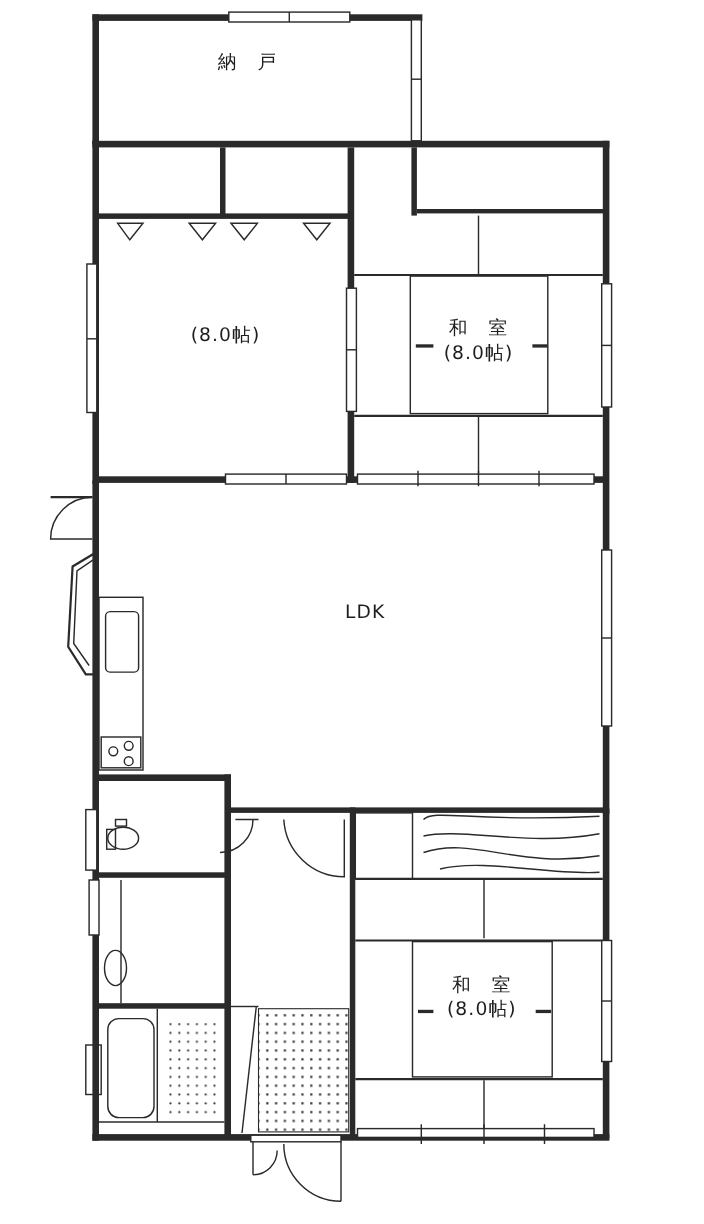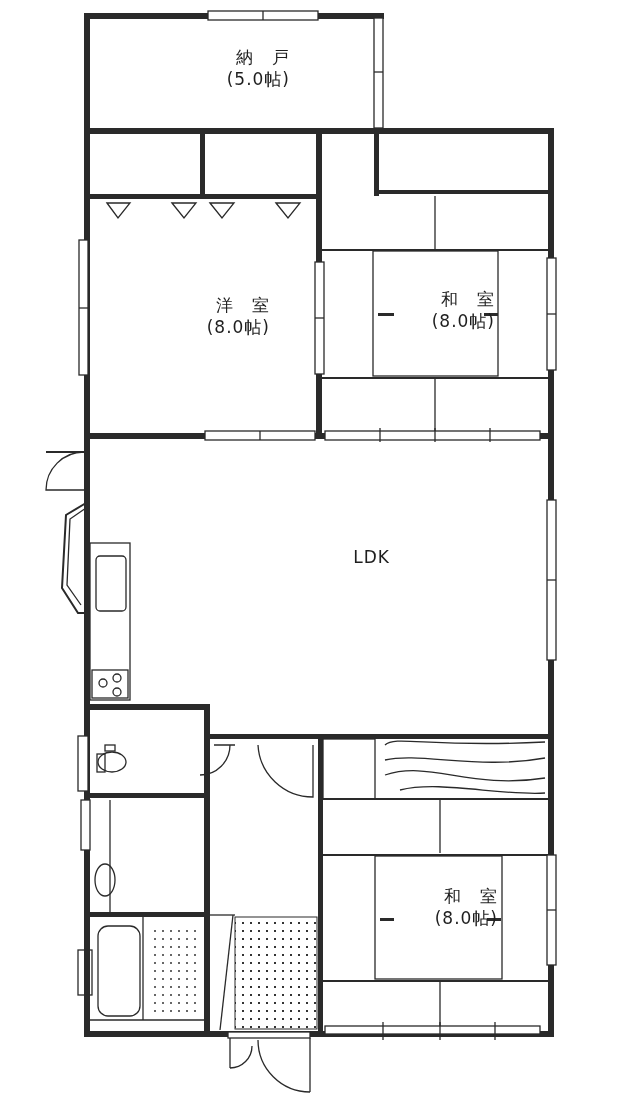--- a/index.html
+++ b/index.html
@@ -2,21 +2,21 @@
 <html><head>
 <meta charset="utf-8">
 <style>
   html,body{margin:0;padding:0;background:#fff;}
   body{width:640px;height:1113px;position:relative;overflow:hidden;font-family:"DejaVu Sans",sans-serif;}
   svg{position:absolute;left:0;top:0;}
   .w{fill:#2a2a2a;}
   .ln{stroke:#2a2a2a;stroke-width:2;fill:none;}
   .thin{stroke:#2a2a2a;stroke-width:1.3;fill:none;}
   .win{fill:#fff;stroke:#2a2a2a;stroke-width:1.3;}
-  .lbl{position:absolute;text-align:right;color:#1e1e1e;font-size:17px;line-height:22px;letter-spacing:1px;}
+  .lbl{position:absolute;text-align:center;color:#1e1e1e;font-size:17px;line-height:22px;letter-spacing:1px;}
   .lbl span{display:block;}
 </style>
 </head>
 <body>
 
 <svg width="640" height="1113" viewBox="0 0 640 1113">
 
   <g>
     <rect class="w" x="84" y="13" width="6" height="118"></rect>
     <rect class="w" x="84" y="13" width="300" height="6"></rect>
@@ -160,29 +160,27 @@
     <line class="thin" x1="383" y1="1022" x2="383" y2="1040"></line>
     <line class="thin" x1="440" y1="1022" x2="440" y2="1040"></line>
     <line class="thin" x1="495" y1="1022" x2="495" y2="1040"></line>
     <rect class="w" x="380" y="918" width="14" height="3"></rect>
     <rect class="w" x="487" y="918" width="14" height="3"></rect>
   </g>
 </svg>
 
 <div class="lbl" style="left:160px;top:46px;width:130px;">
   <span>納　戸</span>
-  <span>(5.0帖)</span>
 </div>
 <div class="lbl" style="left:140px;top:294px;width:130px;">
-  <span>洋　室</span>
   <span>(8.0帖)</span>
 </div>
 <div class="lbl" style="left:375px;top:288px;width:120px;">
   <span>和　室</span>
   <span>(8.0帖)</span>
 </div>
-<div class="lbl" style="left:250px;top:546px;width:140px;">
+<div class="lbl" style="left:262px;top:546px;width:140px;">
   <span>LDK</span>
 </div>
 <div class="lbl" style="left:378px;top:885px;width:120px;">
   <span>和　室</span>
   <span>(8.0帖)</span>
 </div>
 
 </body></html>

